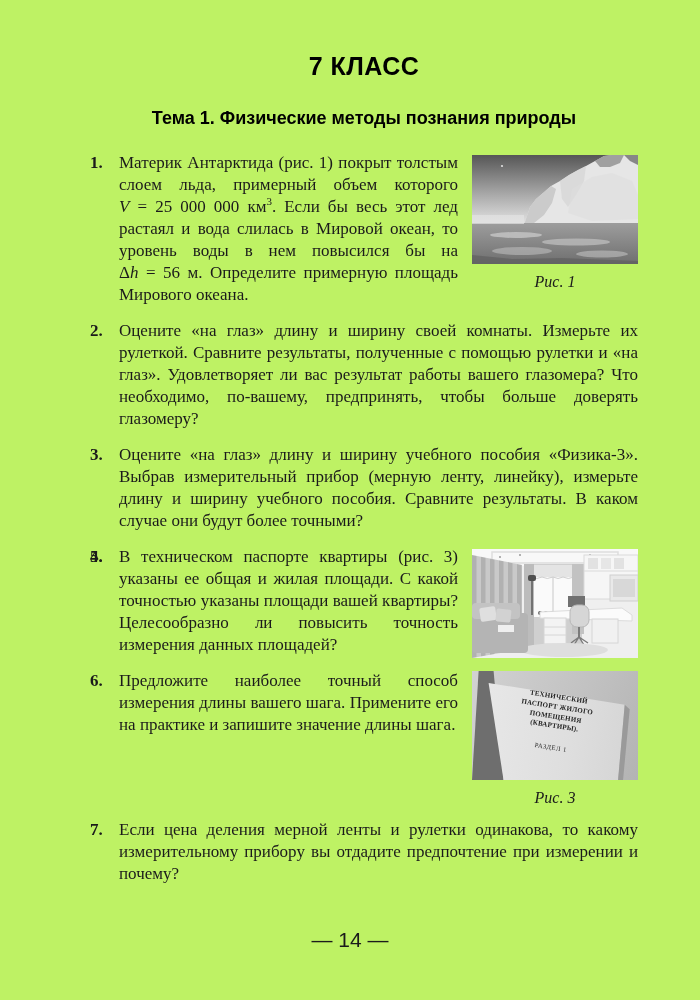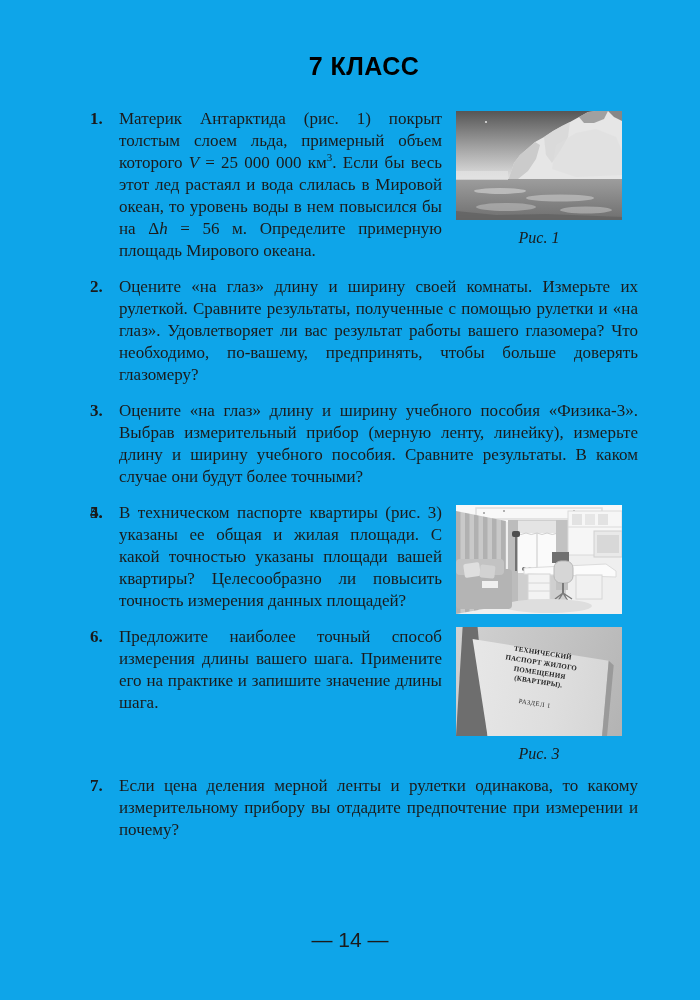--- a/index.html
+++ b/index.html
@@ -1,17 +1,17 @@
 <!DOCTYPE html>
 <html lang="ru"><head>
 <meta charset="utf-8">
 <style>
   html,body { margin:0; padding:0; background:#ffffff; }
   .page {
-    position:relative; width:700px; height:1000px; background:#0ea5e9;
+    position:relative; width:700px; height:1000px; background:#bef264;
     font-family:"Liberation Serif", serif; color:#1b1b1b; overflow:hidden;
     box-sizing:border-box; padding:52px 62px 0 90px;
   }
   h1.grade {
     font-family:"Liberation Sans", sans-serif; font-weight:bold;
     font-size:25px; letter-spacing:0.5px; text-align:center;
     margin:0 0 27px 0; color:#000;
   }
   h2.topic {
     font-family:"Liberation Sans", sans-serif; font-weight:bold;
@@ -21,21 +21,21 @@
   li.problem {
     position:relative; padding-left:29px; margin:0 0 14px 0;
     font-size:17px; line-height:22px; text-align:justify;
     hyphens:auto; -webkit-hyphens:auto;
   }
   .num { position:absolute; left:0; top:0; font-weight:bold; }
   .clear-fig { clear:right; }
   .var { font-style:italic; }
   sup.cube { font-size:11px; line-height:0; vertical-align:super; }
 
-  figure.figwrap { float:right; clear:right; width:166px; margin:3px 16px 10px 14px; padding:0; }
+  figure.figwrap { float:right; clear:right; width:166px; margin:3px 0 10px 14px; padding:0; }
   .photo { display:block; width:166px; height:109px; }
   figcaption.figcap {
     font-family:"Liberation Serif", serif; font-style:italic;
     font-size:16px; text-align:center; margin-top:7px; color:#1b1b1b;
   }
 
   
   .passport { position:relative; width:166px; height:109px; overflow:hidden;
     background:linear-gradient(115deg,#d2d2d2 0%,#c2c2c2 55%,#b3b3b3 100%); }
   .pp-band { position:absolute; left:0; top:0; width:100%; height:100%;
@@ -56,20 +56,21 @@
     position:absolute; left:0; right:0; top:928px; text-align:center;
     font-family:"Liberation Sans", sans-serif; font-size:21px; color:#1b1b1b;
   }
 </style>
 </head>
 <body>
 
 <div class="page">
 
   <h1 class="grade">7 КЛАСС</h1>
+  <h2 class="topic">Тема 1. Физические методы познания природы</h2>
 
   <ol class="problems">
 
     <li class="problem">
       <span class="num">1.</span>
       <figure class="figwrap">
         <svg class="photo" viewBox="0 0 166 109" xmlns="http://www.w3.org/2000/svg">
           <defs>
             <linearGradient id="sky" x1="0" y1="0" x2="0" y2="1">
               <stop offset="0" stop-color="#565656"></stop>

